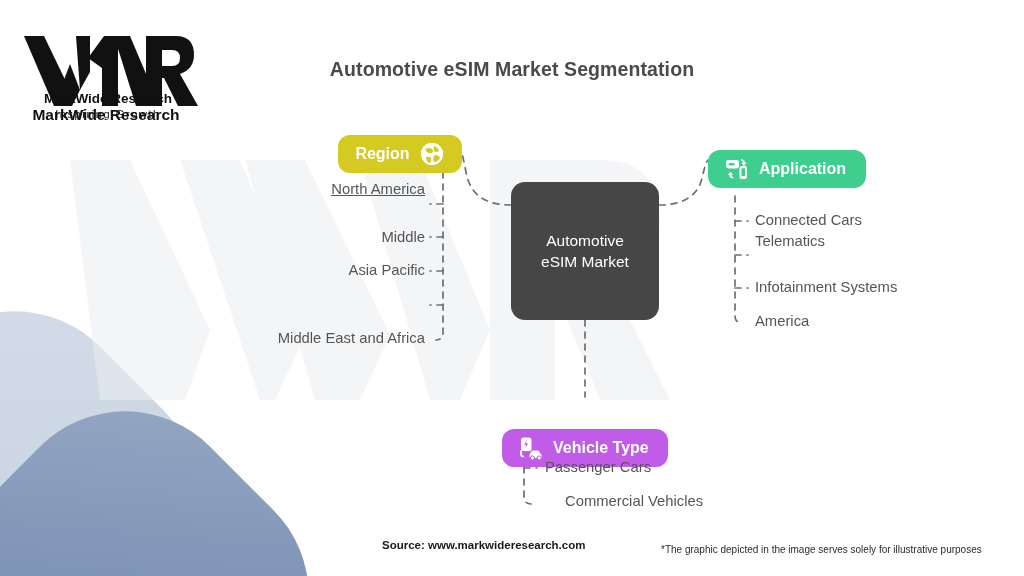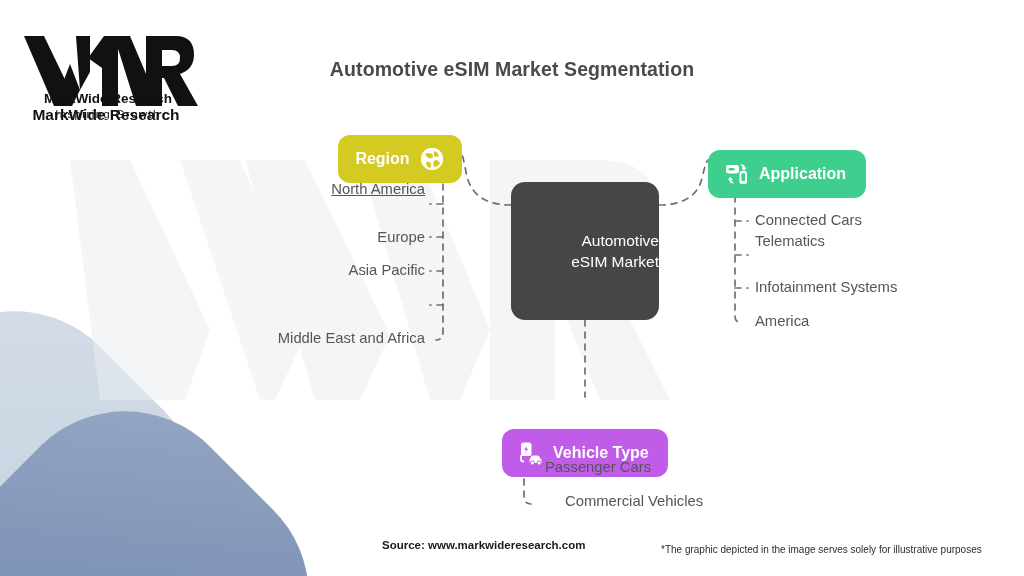--- a/index.html
+++ b/index.html
@@ -87,39 +87,39 @@
   
   #center-node {
     position: absolute;
     left: 511px;
     top: 182px;
     width: 148px;
     height: 138px;
     background: #464646;
     border-radius: 14px;
     display: flex;
-    align-items: flex-end;
+    align-items: center;
     justify-content: center;
     flex-direction: column;
     color: #ffffff;
     font-size: 15.5px;
     line-height: 21px;
     text-align: center;
   }
 
   
   .pill {
     position: absolute;
     display: flex;
     align-items: center;
     border-radius: 12px;
     color: #ffffff;
     font-size: 16px;
     font-weight: bold;
-    height: 48px;
+    height: 38px;
     padding: 0 16px;
     box-sizing: border-box;
     gap: 9px;
   }
   #pill-region {
     left: 338px;
     top: 135px;
     background: #d4ca22;
     width: 124px;
     justify-content: center;
@@ -279,21 +279,21 @@
         <path d="M3 16 l0 3.2 q0 2.2 2.2 2.2" fill="none" stroke="#ffffff" stroke-width="1.8" stroke-linecap="round"></path>
         <path d="M11.5 19.6 l1.8 -3.1 q0.5 -0.9 1.6 -0.9 l4.6 0 q1.1 0 1.7 0.9 l1.9 3.1 q0.6 0.5 0.6 1.3 l0 1.2 q0 0.8 -0.8 0.8 l-10.6 0 q-0.8 0 -0.8 -0.8 l0 -1.2 q0 -0.8 0.6 -1.3 Z" fill="#ffffff"></path>
         <circle cx="14.4" cy="23" r="2.1" fill="#ffffff" stroke="#c05ce8" stroke-width="1"></circle>
         <circle cx="21.2" cy="23" r="2.1" fill="#ffffff" stroke="#c05ce8" stroke-width="1"></circle>
       </svg>
     </span>
     <span>Vehicle Type</span>
   </div>
 
   <div class="leaf leaf-right" style="left:125px; top:181px; width:300px;text-decoration:underline;">North America</div>
-  <div class="leaf leaf-right" style="left:125px; top:229px; width:300px;">Europe</div>
+  <div class="leaf leaf-right" style="left:125px; top:229px; width:300px;">Middle</div>
   <div class="leaf leaf-right" style="left:125px; top:262px; width:300px;">Asia Pacific</div>
   <div class="leaf leaf-right" style="left:105px; top:330px; width:320px;">Middle East and Africa</div>
 
   <div class="leaf leaf-left" style="left:755px; top:212px;">Connected Cars</div>
   <div class="leaf leaf-left" style="left:755px; top:233px;">Telematics</div>
   <div class="leaf leaf-left" style="left:755px; top:279px;">Infotainment Systems</div>
   <div class="leaf leaf-left" style="left:755px; top:313px;">America</div>
 
   <div class="leaf leaf-left" style="left:545px; top:459px;">Passenger Cars</div>
   <div class="leaf leaf-left" style="left:545px; top:493px;margin-left:20px;">Commercial Vehicles</div>

